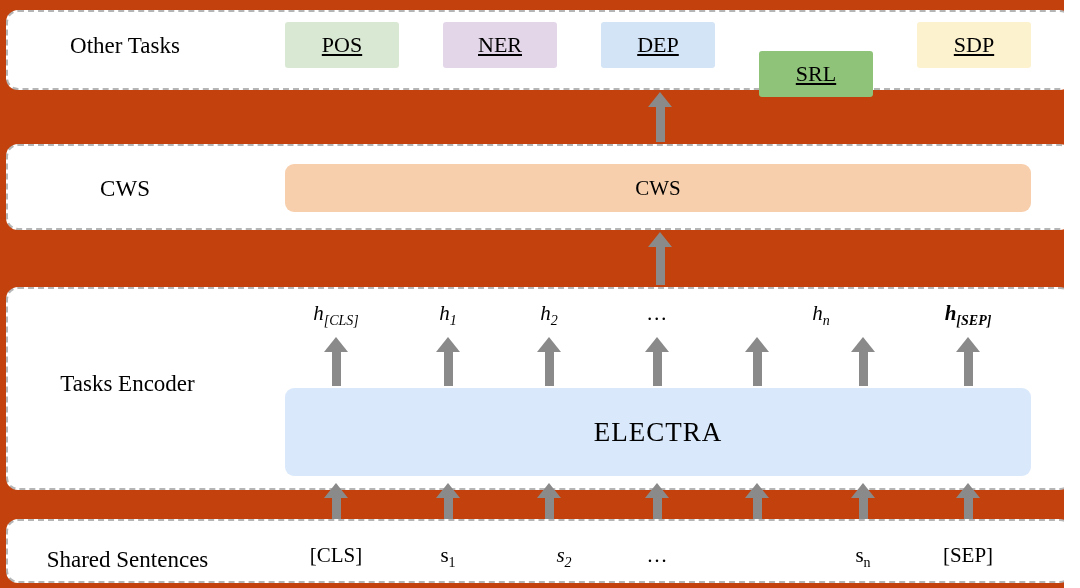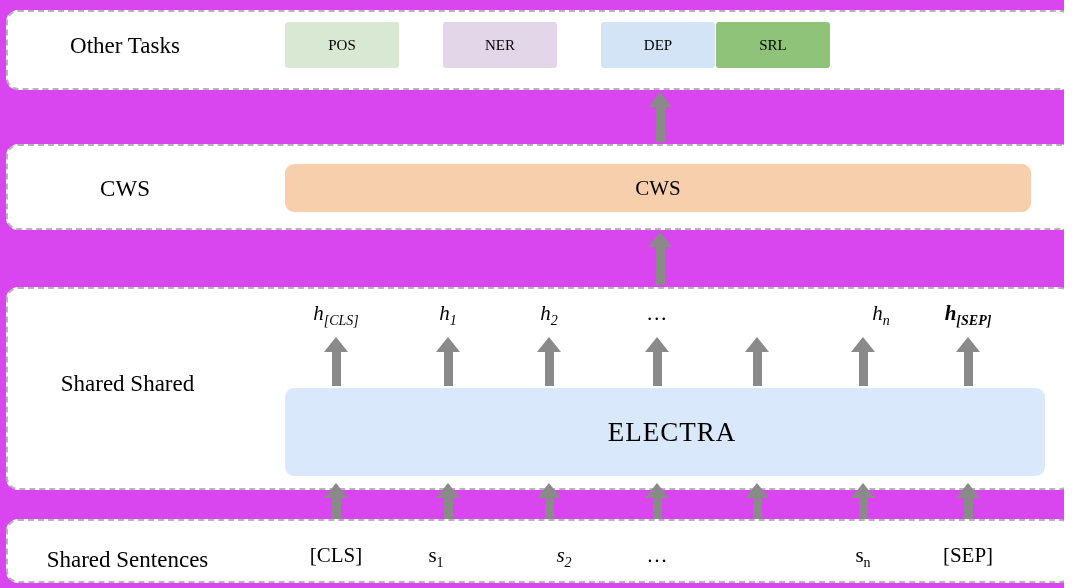--- a/index.html
+++ b/index.html
@@ -1,19 +1,19 @@
 <!DOCTYPE html>
 <html><head>
 <meta charset="utf-8">
 <style>
   html,body { margin:0; padding:0; background:#ffffff; }
   .canvas {
     position:relative;
     width:1064px; height:588px;
-    background:#d946ef;
+    background:#c2410c;
     font-family:"Liberation Serif", serif;
     color:#000;
     overflow:hidden;
   }
   .dashed-box {
     position:absolute;
     border:2px dashed #b5b5b5;
     border-radius:12px;
     box-sizing:border-box;
     background:#ffffff;
@@ -22,30 +22,31 @@
     position:absolute;
     text-align:center;
     font-size:23px;
     line-height:26px;
   }
   .task-box {
     position:absolute;
     top:22px; width:114px; height:46px;
     border-radius:3px;
     display:flex; align-items:center; justify-content:center;
-    font-size:15px;
+    font-size:22px;
+    text-decoration:underline;
   }
   .wide-box {
     position:absolute;
     left:285px; width:746px;
     border-radius:9px;
     display:flex; align-items:center; justify-content:center;
   }
   .cws-box { top:164px; height:48px; font-size:21px; }
-  .electra-box { top:388px; height:88px; font-size:27px; letter-spacing:1px;padding-left:14px; }
+  .electra-box { top:388px; height:88px; font-size:27px; letter-spacing:1px; }
   .arrow {
     position:absolute;
     width:24px;
     display:flex; flex-direction:column; align-items:center;
   }
   .arrow .head {
     width:0; height:0;
     border-left:12px solid transparent;
     border-right:12px solid transparent;
     border-bottom:15px solid #8a8a8a;
@@ -79,59 +80,62 @@
 
   <div class="task-box" style="left: 285px; background-color: rgb(217, 232, 211);">
     <span>POS</span>
   </div>
   <div class="task-box" style="left: 443px; background-color: rgb(227, 214, 233);">
     <span>NER</span>
   </div>
   <div class="task-box" style="left: 601px; background-color: rgb(211, 228, 247);">
     <span>DEP</span>
   </div>
-  <div class="task-box" style="left: 716px; background-color: rgb(143, 195, 121);">
+  <div class="task-box" style="left: 759px; background-color: rgb(143, 195, 121); margin-top: 29px;">
     <span>SRL</span>
+  </div>
+  <div class="task-box" style="left: 917px; background-color: rgb(253, 242, 206);">
+    <span>SDP</span>
   </div>
 
   <div class="arrow" style="left:648px; top:92px; height:50px;">
     <div class="head"></div>
     <div class="shaft"></div>
   </div>
 
   <div class="dashed-box" style="left:6px; top:144px; width:1066px; height:86px;"></div>
   <div class="side-label" style="left:20px; top:176px; width:210px;">CWS</div>
   <div class="wide-box cws-box" style="background-color: rgb(248, 207, 172);">
     <span>CWS</span>
   </div>
 
   <div class="arrow" style="left:648px; top:232px; height:53px;">
     <div class="head"></div>
     <div class="shaft"></div>
   </div>
 
   <div class="dashed-box" style="left:6px; top:287px; width:1066px; height:203px;"></div>
-  <div class="side-label" style="left:10px; top:371px; width:235px;">Shared Shared</div>
+  <div class="side-label" style="left:10px; top:371px; width:235px;">Tasks Encoder</div>
 
   <div class="hlabel" style="left:336px;text-align:center;">
     <span>h</span><sub>[CLS]</sub>
   </div>
   <div class="hlabel" style="left:448px;">
     <span>h</span><sub>1</sub>
   </div>
   <div class="hlabel" style="left:549px;">
     <span>h</span><sub>2</sub>
   </div>
   <div class="hlabel" style="left:657px;">
     <span>…</span><sub></sub>
   </div>
   <div class="hlabel" style="left:757px;">
     <span></span><sub></sub>
   </div>
-  <div class="hlabel" style="left:881px;">
+  <div class="hlabel" style="left:821px;">
     <span>h</span><sub>n</sub>
   </div>
   <div class="hlabel" style="left:968px;font-weight:bold;">
     <span>h</span><sub>[SEP]</sub>
   </div>
 
   <div class="arrow" style="left:324px; top:337px; height:49px;">
       <div class="head"></div>
       <div class="shaft"></div>
     </div>
@@ -192,21 +196,21 @@
       <div class="head"></div>
       <div class="shaft"></div>
     </div>
 
   <div class="dashed-box" style="left:6px; top:519px; width:1066px; height:64px;"></div>
   <div class="side-label" style="left:10px; top:547px; width:235px;">Shared Sentences</div>
 
   <div class="token" style="left:336px;">
     <span>[CLS]</span><sub></sub>
   </div>
-  <div class="token" style="left:436px;">
+  <div class="token" style="left:448px;">
     <span>s</span><sub>1</sub>
   </div>
   <div class="token" style="left:564px;font-style:italic;">
     <span>s</span><sub>2</sub>
   </div>
   <div class="token" style="left:657px;">
     <span>…</span><sub></sub>
   </div>
   <div class="token" style="left:757px;">
     <span></span><sub></sub>

